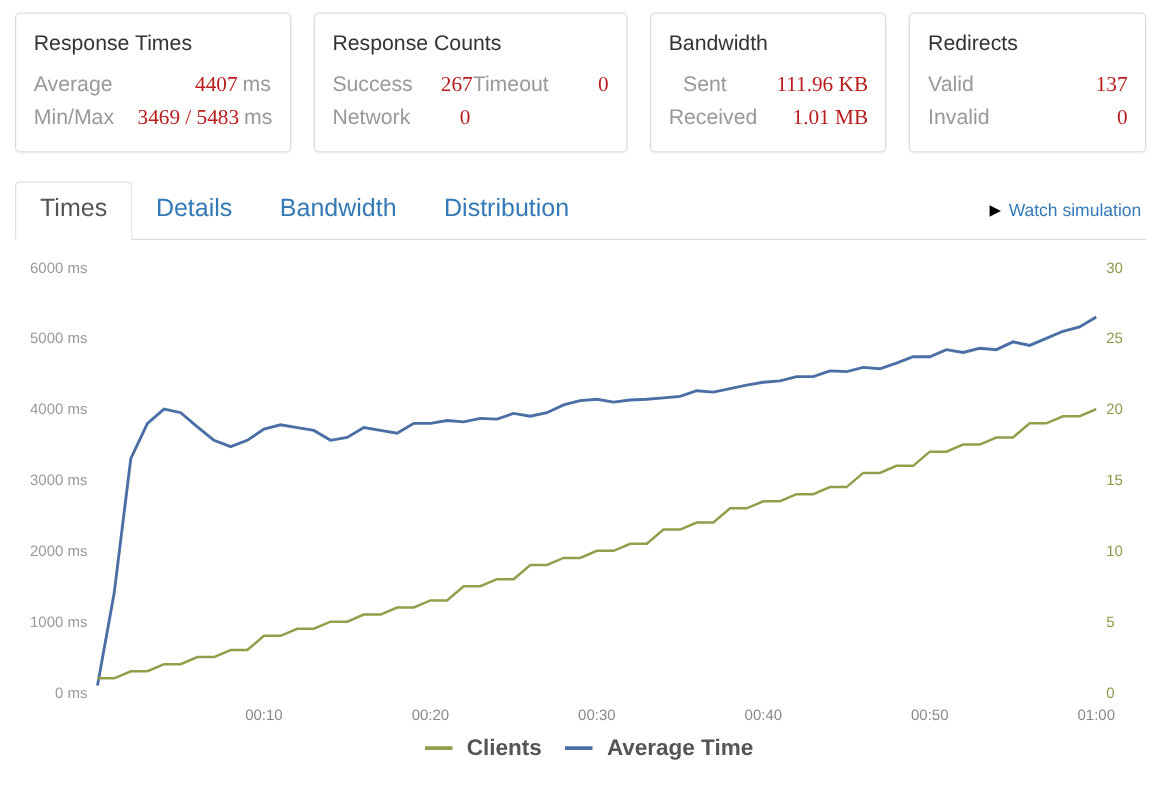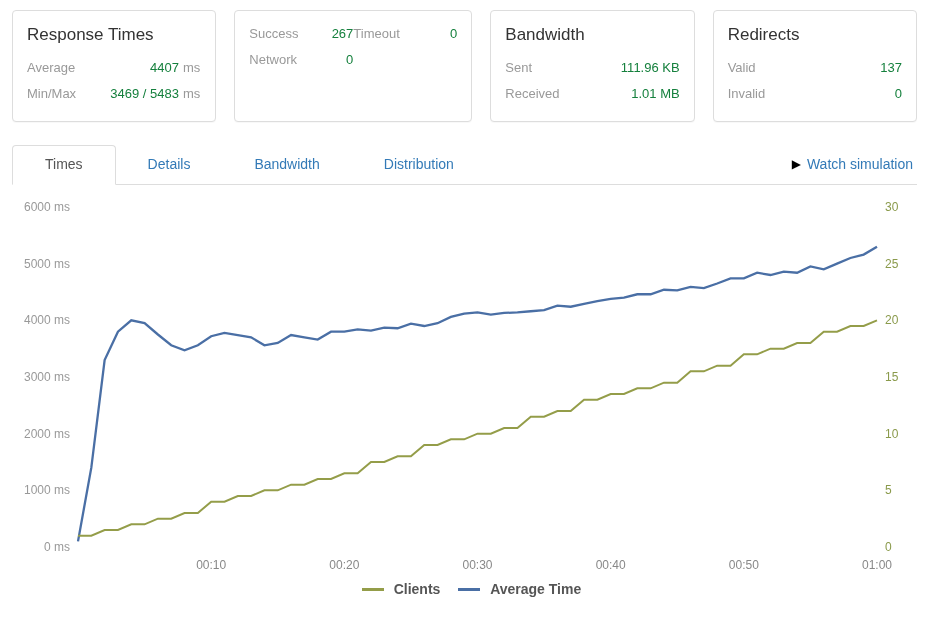--- a/index.html
+++ b/index.html
@@ -7,50 +7,50 @@
   body { padding:10px 12px; }
 
   
   .cards { display:flex; gap:18px; }
   .card {
     flex:1; border:1px solid #ddd; border-radius:4px; padding:10px 14px 14px;
     background:#fff;
     box-shadow:0 1px 1px rgba(0,0,0,.03);
   }
   .card h3 { margin:4px 0 10px; font-size:17px; font-weight:500; color:#333; }
-  .kv { display:flex; font-size:13px; line-height:26px; color:#666; }
+  .kv { display:flex; font-size:17px; line-height:26px; color:#666; }
   .kv .k { color:#999; padding-right:6px; }
-  .kv .v { color:#15803d; text-align:right; white-space:nowrap; }
+  .kv .v { color:#b91c1c; text-align:right; white-space:nowrap;font-family:Liberation Serif, serif; }
   .resp-times .kv .k  { flex:0 0 58px; }
   .resp-times .kv .v  { flex:0 0 94px; }
   .resp-times .kv .u  { color:#999; padding-left:4px; }
   .resp-counts .row2col .col { flex:1; display:flex; }
   .resp-counts .row2col .col .k { flex:0 0 62px; }
   .resp-counts .row2col .col .v { flex:0 0 42px; }
-  .bandwidth .kv .k { flex:0 0 64px; }
+  .bandwidth .kv .k { flex:0 0 64px;text-align:center; }
   .bandwidth .kv .v { flex:1; }
   .redirects .kv .k { flex:0 0 56px; }
   .redirects .kv .v { flex:1; }
 
   
   .tabbar { display:flex; align-items:center; margin-top:22px; border-bottom:1px solid #ddd; }
-  .tab { padding:10px 32px 12px; font-size:14px; color:#337ab7; cursor:pointer; position:relative; top:1px; }
+  .tab { padding:10px 19px 12px; font-size:20px; color:#337ab7; cursor:pointer; position:relative; top:1px; }
   .tab.active { color:#555; border:1px solid #ddd; border-bottom:1px solid #fff; border-radius:4px 4px 0 0; background:#fff; }
   .watch-sim { margin-left:auto; padding:10px 4px; color:#337ab7; font-size:14px; cursor:pointer; display:flex; align-items:center; gap:6px; }
   .watch-sim .tri { font-size:12px; color:#000; }
 
   
   .chartbox { position:relative; margin-top:12px; height:380px; }
   svg { position:absolute; inset:0; }
   .y-axis-label { font-size:12px; fill:#999; text-anchor:end; }
   .y2-axis-label{ font-size:12px; fill:#8a9a4b; text-anchor:start; }
   .x-axis-label { font-size:12px; fill:#888; text-anchor:middle; }
   .line-clients { fill:none; stroke:#949d49; stroke-width:2; }
   .line-avg     { fill:none; stroke:#4a6fa5; stroke-width:2.3; }
-  .legend { text-align:center; margin-top:4px; font-size:14px; }
+  .legend { text-align:center; margin-top:4px; font-size:18px; }
   .swatch { display:inline-block; width:22px; height:3px; vertical-align:middle; margin:0 6px 2px 14px; }
   .swatch.c1 { background:#949d49; }
   .swatch.c2 { background:#4a6fa5; }
 </style>
 </head>
 <body>
 
 <div class="cards">
 
   <div class="card resp-times">
@@ -61,20 +61,21 @@
       <span class="u">ms</span>
     </div>
     <div class="kv">
       <span class="k">Min/Max</span>
       <span class="v">3469 / 5483</span>
       <span class="u">ms</span>
     </div>
   </div>
 
   <div class="card resp-counts">
+    <h3>Response Counts</h3>
     <div class="kv row2col">
       <div class="col">
         <span class="k">Success</span>
         <span class="v">267</span>
       </div>
       <div class="col">
         <span class="k">Timeout</span>
         <span class="v">0</span>
       </div>
     </div>

